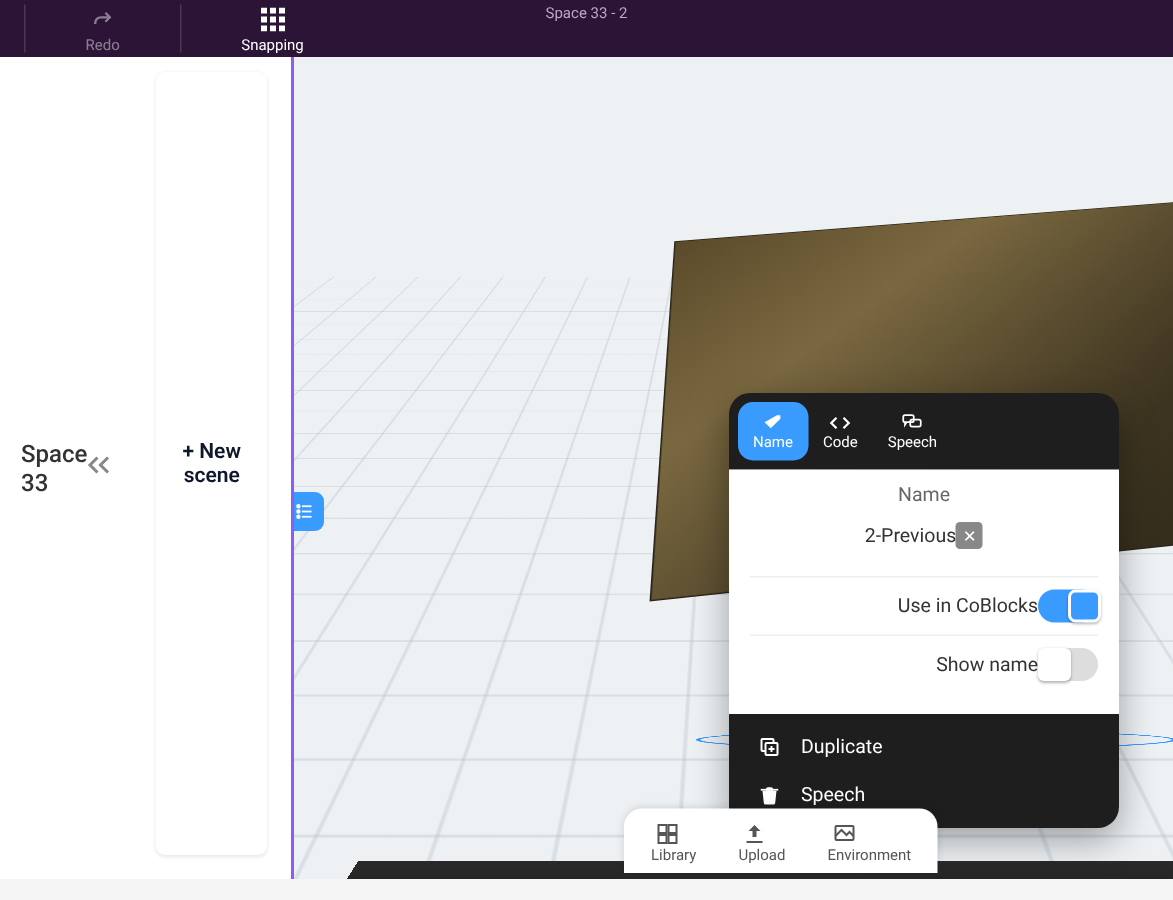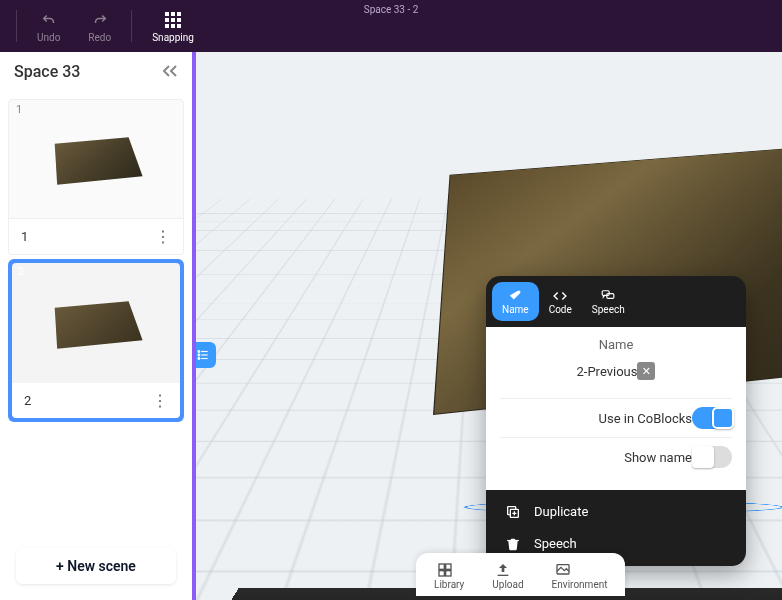--- a/index.html
+++ b/index.html
@@ -1,27 +1,27 @@
 <!DOCTYPE html>
 <html><head>
 <meta charset="utf-8">
 <style>
 * { margin: 0; padding: 0; box-sizing: border-box; font-family: -apple-system, BlinkMacSystemFont, "Segoe UI", Roboto, sans-serif; }
 body { width: 782px; height: 600px; background: #f5f5f5; overflow: hidden; position: relative; }
 
-.topbar { height: 52px; background: #2b1435; display: flex; align-items: center; padding: 0 10px; position: relative; }
+.topbar { height: 38px; background: #2b1435; display: flex; align-items: center; padding: 0 10px; position: relative; gap: 20px; }
 .topbar-item { display: flex; flex-direction: column; align-items: center; color: #fff; font-size: 10px; padding: 4px 14px; cursor: pointer; }
 .topbar-item.disabled { opacity: 0.45; }
 .topbar-item .icon { width: 20px; height: 20px; display: flex; align-items: center; justify-content: center; margin-bottom: 2px; }
 .topbar-divider { width: 1px; height: 32px; background: rgba(255,255,255,0.15); margin: 0 6px; }
 .topbar-title { position: absolute; left: 50%; transform: translateX(-50%); top: 4px; color: #bba8c8; font-size: 10px; }
 
 .main { display: flex; height: calc(100% - 52px); }
 
-.sidebar { width: 196px; background: #fff; border-right: 4px solid #8b5cf6; display: flex; flex-direction: column; }
+.sidebar { width: 196px; background: #fff; border-right: 2px solid #8b5cf6; display: flex; flex-direction: row; }
 .sidebar-header { display: flex; align-items: center; justify-content: space-between; padding: 10px 14px; }
 .sidebar-title { font-size: 16px; font-weight: 500; color: #333; }
 .collapse-btn { color: #888; font-size: 14px; cursor: pointer; }
 
 .scenes { flex: 1; overflow-y: auto; padding: 4px 0; }
 .scene { margin: 4px 8px; border-radius: 6px; position: relative; }
 .scene.selected { background: #4a90ff; padding: 4px; }
 .scene-idx { position: absolute; top: 4px; left: 8px; font-size: 11px; color: #888; z-index: 2; }
 .scene.selected .scene-idx { color: #fff; top: 6px; left: 10px; }
 .scene-thumb { height: 120px; background: #fafafa; border-radius: 4px 4px 0 0; border: 1px solid #eee; display: flex; align-items: center; justify-content: center; }
@@ -68,47 +68,38 @@
 .clear-btn { width: 18px; height: 18px; background: #888; color: #fff; display: inline-flex; align-items: center; justify-content: center; font-size: 11px; border-radius: 3px; cursor: pointer; }
 .toggle-row { display: flex; align-items: center; justify-content: flex-end; padding: 8px 0; }
 .toggle-label { font-size: 13px; color: #333; }
 .toggle { width: 40px; height: 22px; border-radius: 11px; background: #ddd; position: relative; cursor: pointer; }
 .toggle .knob { position: absolute; width: 22px; height: 22px; border-radius: 4px; background: #fff; box-shadow: 0 1px 2px rgba(0,0,0,0.3); top: 0; left: 0; }
 .toggle.on { background: #3a9bff; }
 .toggle.on .knob { left: auto; right: -2px; background:#3a9bff; border:2px solid #fff; border-radius:5px; }
 .panel-divider { height: 1px; background: #eee; }
 
 .dark-actions { background: #1e1e1e; padding: 6px 4px; }
-.dark-action { display: flex; color: #fff; font-size: 13px; padding: 8px 12px; cursor: pointer; }
+.dark-action { display: flex; align-items: center; color: #fff; font-size: 13px; padding: 8px 12px; cursor: pointer; }
 .dark-action .icon { width: 22px; display:flex;align-items:center;justify-content:center; margin-right: 10px; }
 
 .bottom-toolbar { position: absolute; bottom: 4px; left: 220px; background: #fff; border-radius: 12px 12px 0 0; display: flex; padding: 4px 4px 2px; box-shadow: 0 -1px 6px rgba(0,0,0,0.12); }
 .bottom-item { display: flex; flex-direction: column; align-items: flex-start; font-size: 10px; color: #555; padding: 4px 14px; cursor: pointer; }
 .bottom-item .icon { width: 22px; height: 18px; display:flex;align-items:center;justify-content:center; }
 
 
 .thumb-cube { width: 80px; height: 60px; transform: perspective(300px) rotateX(48deg) rotateZ(-8deg); }
 .thumb-cube.monet { background: linear-gradient(135deg,#6a5a3c,#2e2a1b); }
 .thumb-cube.mona { background: linear-gradient(135deg,#6a5a3c,#3b3320); }
 </style>
 </head>
 <body>
 
 <div class="topbar">
   <span class="topbar-title">Space 33 - 2</span>
   <div class="topbar-divider"></div>
-  <div class="topbar-item disabled">
-    <span class="icon">
-        <svg width="18" height="18" viewBox="0 0 24 24" fill="none" stroke="#fff" stroke-width="2">
-          <path d="M9 14l-4-4 4-4"></path>
-          <path d="M5 10h8a5 5 0 015 5v1"></path>
-        </svg>
-      </span>
-    <span>Undo</span>
-  </div>
   <div class="topbar-item disabled">
     <span class="icon">
         <svg width="18" height="18" viewBox="0 0 24 24" fill="none" stroke="#fff" stroke-width="2">
           <path d="M15 14l4-4-4-4"></path>
           <path d="M19 10h-8a5 5 0 00-5 5v1"></path>
         </svg>
       </span>
     <span>Redo</span>
   </div>
   <div class="topbar-divider"></div>

